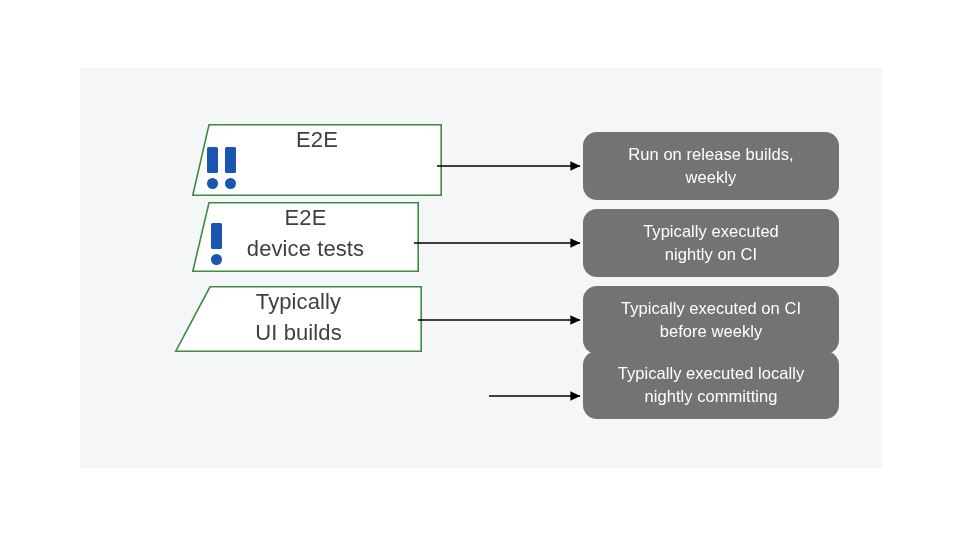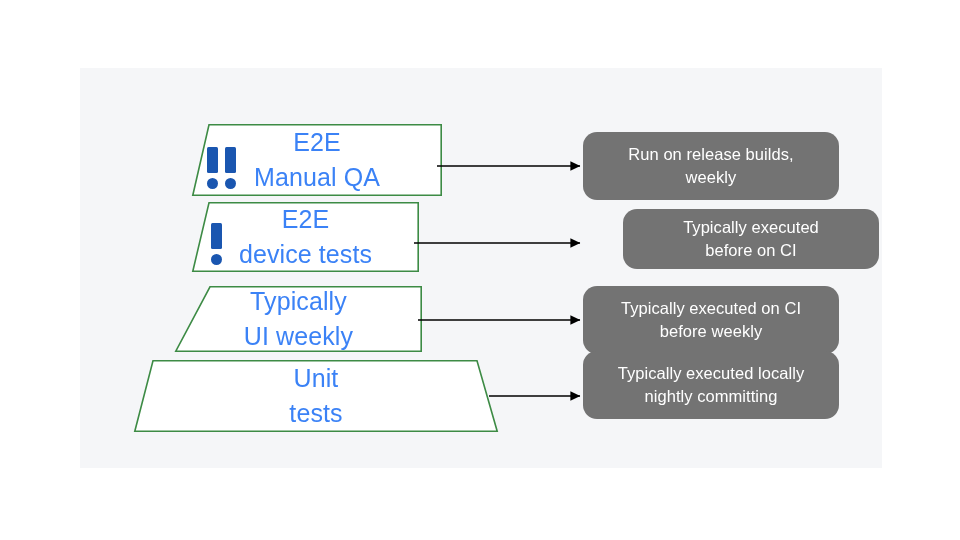--- a/index.html
+++ b/index.html
@@ -39,24 +39,24 @@
   }
   .layer-label {
     position: absolute;
     left: 0;
     top: 0;
     width: 100%;
     height: 100%;
     display: flex;
     flex-direction: column;
     align-items: center;
-    justify-content: center;
+    justify-content: flex-start;
     text-align: center;
-    color: #3b82f6;
-    font-size: 25px;
+    color: #404040;
+    font-size: 22px;
     line-height: 1.42;
     letter-spacing: 0.1px;
     pointer-events: none;
   }
   .layer-label span { display: block; }
 
   
   .warn-icons {
     position: absolute;
     display: flex;
@@ -112,21 +112,20 @@
 
 <div id="canvas">
   <div id="panel"></div>
 
   <div class="layer" style="left:192px; top:124px; width:250px; height:72px;">
     <svg width="250" height="72" viewBox="0 0 250 72">
       <polygon points="17,0.8 249.2,0.8 249.2,71.2 0.8,71.2" fill="#ffffff" stroke="#3d8b45" stroke-width="1.6"></polygon>
     </svg>
     <div class="layer-label">
       <span>E2E</span>
-      <span>Manual QA</span>
     </div>
     <div class="warn-icons" style="left:15px; top:23px;">
       <div class="bang">
         <div class="bang-bar"></div>
         <div class="bang-dot"></div>
       </div>
       <div class="bang">
         <div class="bang-bar"></div>
         <div class="bang-dot"></div>
       </div>
@@ -148,33 +147,24 @@
       </div>
     </div>
   </div>
 
   <div class="layer" style="left:175px; top:286px; width:247px; height:66px;">
     <svg width="247" height="66" viewBox="0 0 247 66">
       <polygon points="35,0.8 246.2,0.8 246.2,65.2 0.8,65.2" fill="#ffffff" stroke="#3d8b45" stroke-width="1.6"></polygon>
     </svg>
     <div class="layer-label">
       <span>Typically</span>
-      <span>UI weekly</span>
-    </div>
-  </div>
-
-  <div class="layer" style="left:134px; top:360px; width:364px; height:72px;">
-    <svg width="364" height="72" viewBox="0 0 364 72">
-      <polygon points="19,0.8 343,0.8 363.2,71.2 0.8,71.2" fill="#ffffff" stroke="#3d8b45" stroke-width="1.6"></polygon>
-    </svg>
-    <div class="layer-label" style="padding-right:8px;">
-      <span>Unit</span>
-      <span>tests</span>
-    </div>
-  </div>
+      <span>UI builds</span>
+    </div>
+  </div>
+
 
   <svg class="connector" style="left:437px; top:150px; width:152px; height:32px;" width="152" height="32">
     <defs>
       <marker id="ah1" markerWidth="7" markerHeight="7" refX="6.4" refY="3.2" orient="auto">
         <path d="M0,0 L6.6,3.2 L0,6.4 z" fill="#000000"></path>
       </marker>
     </defs>
     <line x1="0" y1="16" x2="143" y2="16" stroke="#000000" stroke-width="1.5" marker-end="url(#ah1)"></line>
   </svg>
 
@@ -205,24 +195,24 @@
     <line x1="0" y1="16" x2="91" y2="16" stroke="#000000" stroke-width="1.5" marker-end="url(#ah4)"></line>
   </svg>
 
   <div class="note" style="left:583px; top:132px; width:256px; height:68px;">
     <div class="note-text">
       <span style="display: block;">Run on release builds,</span>
       <span style="display: block;">weekly</span>
     </div>
   </div>
 
-  <div class="note" style="left:583px; top:209px; width:256px; height:60px;margin-left:40px;">
+  <div class="note" style="left:583px; top:209px; width:256px; height:68px;">
     <div class="note-text">
       <span style="display: block;">Typically executed</span>
-      <span style="display: block;">before on CI</span>
+      <span style="display: block;">nightly on CI</span>
     </div>
   </div>
 
   <div class="note" style="left:583px; top:286px; width:256px; height:68px;">
     <div class="note-text">
       <span style="display: block;">Typically executed on CI</span>
       <span style="display: block;">before weekly</span>
     </div>
   </div>
 

